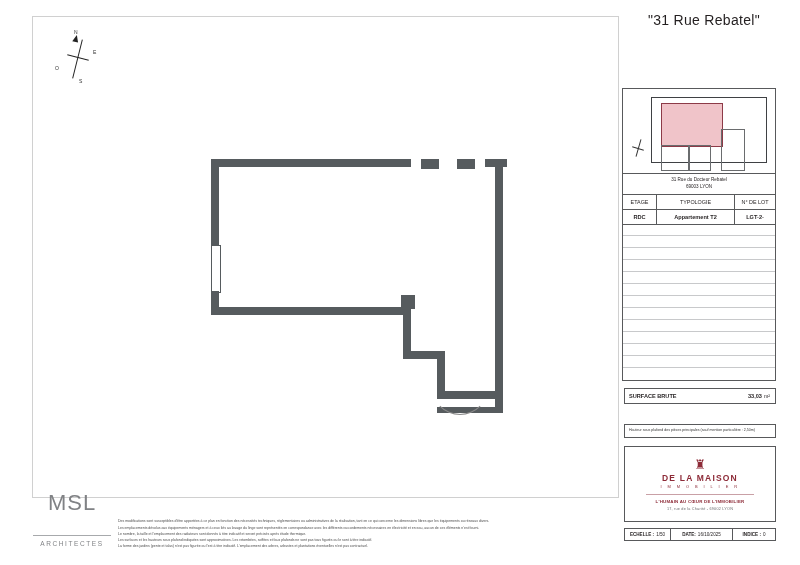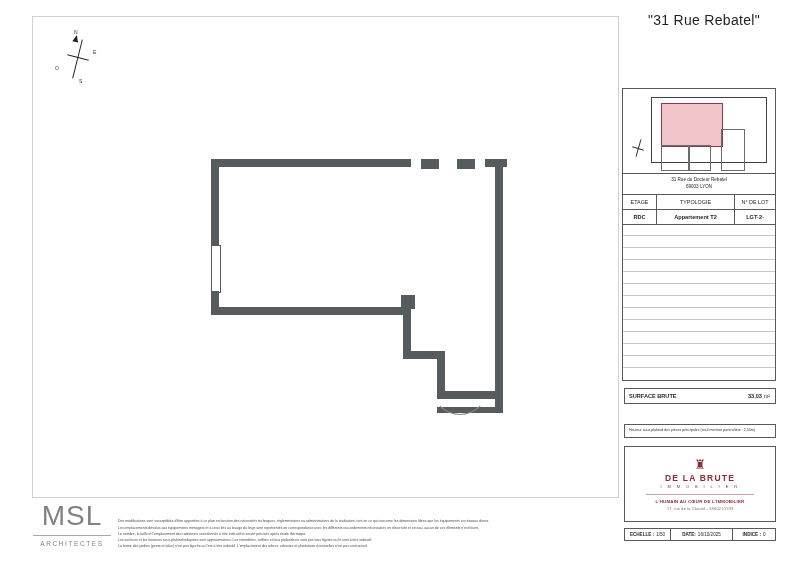--- a/index.html
+++ b/index.html
@@ -115,25 +115,25 @@
   
   .msl-logo {
     position: absolute;
     left: 33px;
     bottom: 18px;
     width: 78px;
     text-align: center;
     color: #808285;
   }
   .msl-logo .mark {
-    font-size: 28px;
+    font-size: 22px;
     letter-spacing: 1px;
     font-weight: 400;
     border-bottom: 1px solid #a7a9ac;
-    padding-bottom: 3px;
+    padding-bottom: 19px;
   }
   .msl-logo .sub {
     font-size: 6.5px;
     letter-spacing: 1.6px;
     margin-top: 4px;
   }
 
   
   .legal {
     position: absolute;
@@ -492,21 +492,21 @@
   <div class="surface">
     <div class="lab">SURFACE BRUTE</div>
     <div class="val">33,03</div>
     <div class="unit-lbl">m²</div>
   </div>
 
   <div class="note-hauteur">Hauteur sous plafond des pièces principales (sauf mention particulière : 2,50m)</div>
 
   <div class="agency">
     <div class="crest">♜</div>
-    <div class="name">DE LA BRUTE</div>
+    <div class="name">DE LA MAISON</div>
     <div class="sub">I M M O B I L I E R</div>
     <div class="rule"></div>
     <div class="tag">L'HUMAIN AU CŒUR DE L'IMMOBILIER</div>
     <div class="addr2">17, rue de la Charité - 69002 LYON</div>
   </div>
 
   <div class="meta">
     <div class="cell m-ech">
       <span class="k">ECHELLE :</span>
       <span>1/50</span>

